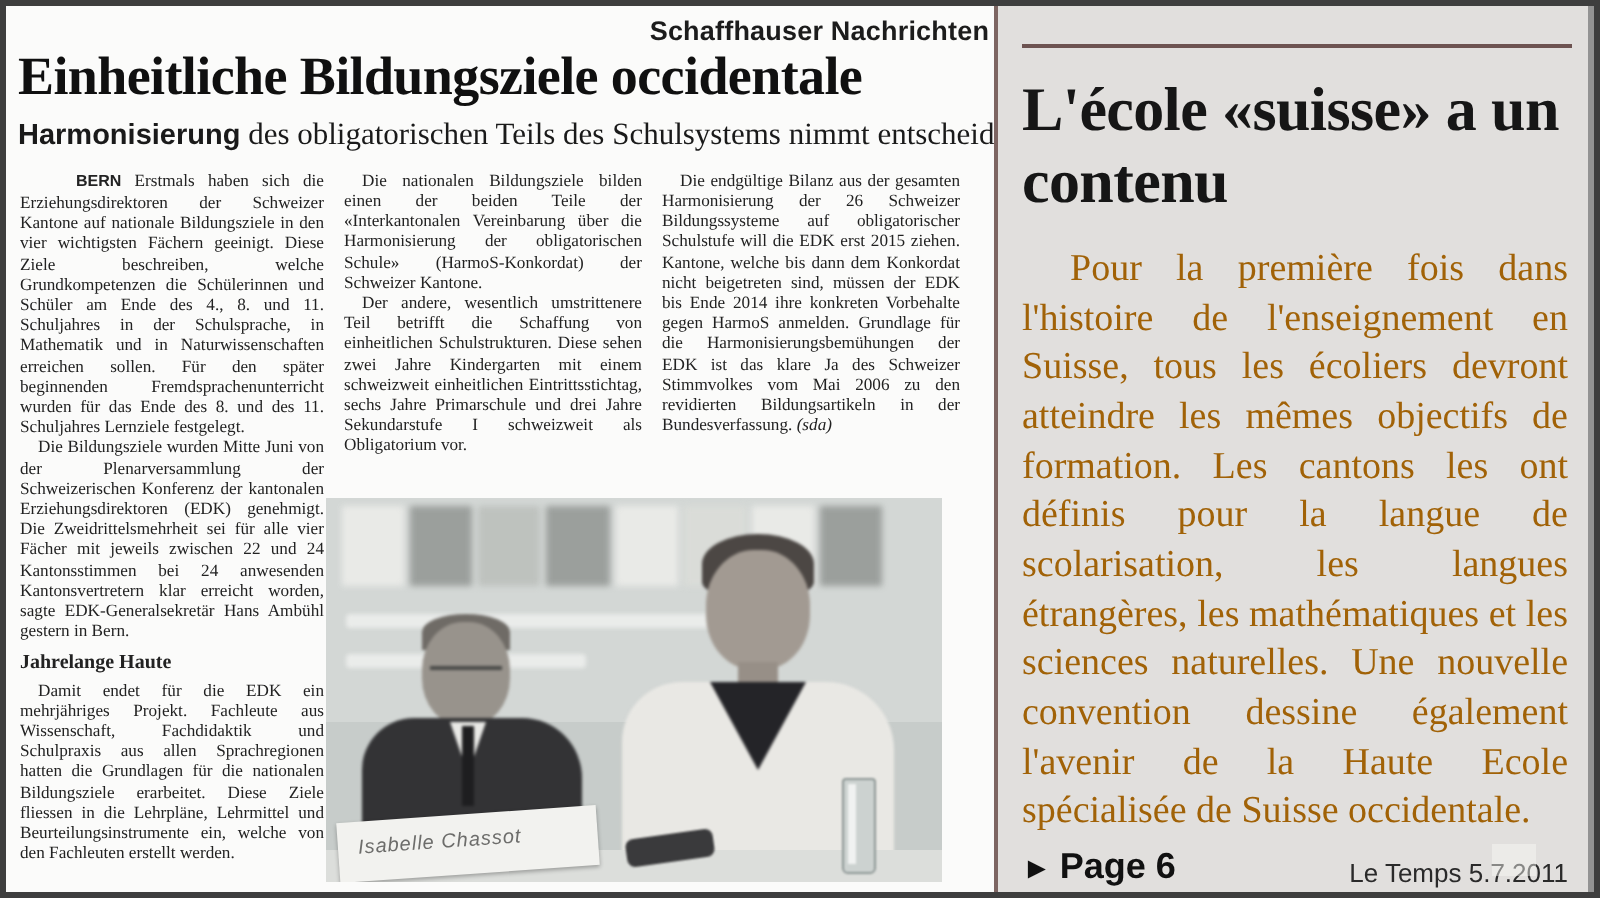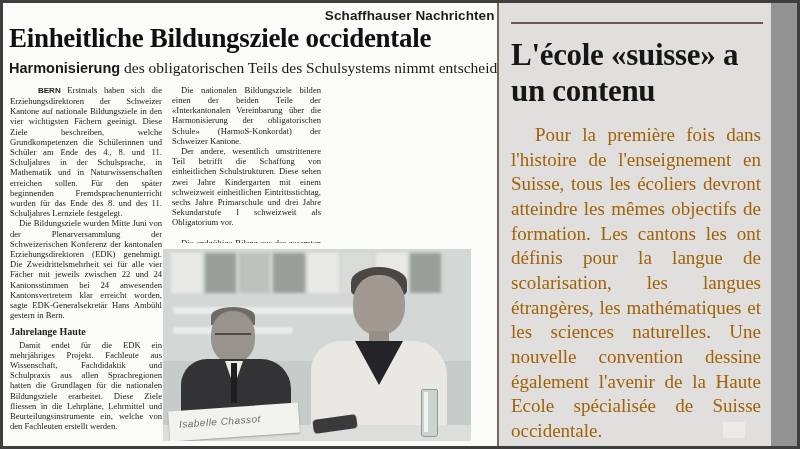--- a/index.html
+++ b/index.html
@@ -16,21 +16,21 @@
   .sn-headline{margin:1px 4px 0 6px;font-size:27px;font-weight:bold;color:#101010;
                letter-spacing:-.3px;white-space:nowrap;line-height:1.1;}
   .sn-subhead{margin:5px 6px 0 6px;font-size:15.5px;color:#1a1a1a;white-space:nowrap;}
   .sn-subhead .lead{font-family:"Liberation Sans",sans-serif;font-weight:bold;font-size:14.5px;margin-top:34px;}
   .cols{display:flex;gap:10px;padding:8px 6px 0 7px;}
   .bodytext{font-size:8.6px;line-height:10.2px;text-align:justify;color:#222;}
   .bodytext p{margin:0;}
   .bodytext p.ind{text-indent:9px;}
   .col1{width:152px;}
   .colright{width:309px;}
-  .colrow{display:flex;gap:10px;height:158px;overflow:hidden;flex-direction:column;}
+  .colrow{display:flex;gap:10px;height:158px;overflow:hidden;}
   .col2,.col3{width:149px;}
   .lead-bern{font-family:"Liberation Sans",sans-serif;font-weight:bold;font-size:8px;margin-left:28px;}
   .crosshead{font-weight:bold;font-size:10px;margin:7px 0 2px 0;text-align:left;}
   .sig{font-style:italic;}
   
   .photo{position:absolute;left:160px;top:246px;width:308px;height:192px;
          background:#c7ccca;overflow:hidden;}
   .screen{position:absolute;left:0;top:0;width:100%;height:112px;background:#d3d7d5;}
   .imgstrip{position:absolute;left:8px;top:4px;width:270px;height:40px;display:flex;gap:3px;
             filter:blur(1.5px);opacity:.8;}
@@ -73,21 +73,21 @@
   .glass{position:absolute;left:258px;top:140px;width:15px;height:46px;background:#ccd2d0;
          border:1px solid #8f9896;border-radius:2px 2px 3px 3px;filter:blur(.4px);}
   .glass::after{content:"";position:absolute;left:2px;top:2px;width:4px;height:40px;
                 background:rgba(255,255,255,.7);}
   .nameplate{position:absolute;left:6px;top:158px;width:130px;height:30px;background:#f2f2ef;
              transform:rotate(-4deg);box-shadow:0 1px 2px rgba(0,0,0,.3);}
   .nameplate span{display:block;margin:8px 0 0 10px;font-family:"Liberation Sans",sans-serif;
                   font-style:italic;font-size:10px;color:#6d6d6b;letter-spacing:.5px;}
   .caption-clip{position:absolute;left:160px;top:439px;width:320px;height:4px;overflow:hidden;}
   
-  .clip-right{position:absolute;left:494px;top:0;width:274px;height:443px;
+  .clip-right{position:absolute;left:494px;top:0;width:297px;height:443px;
               background:#e1dfdd;border-left:2px solid #7d6562;box-sizing:border-box;
               overflow:hidden;}
   .lt-rule{margin:19px 8px 0 12px;height:2px;background:#6d5351;}
   .lt-headline{margin:13px 8px 0 12px;font-size:31px;font-weight:bold;color:#161616;
                line-height:1.16;letter-spacing:-.3px;}
   .lt-body{margin:14px 10px 0 12px;font-size:19px;line-height:1.3;color:#a16207;
            text-align:justify;text-indent:24px;}
   .lt-footrow{display:flex;align-items:flex-end;margin:4px 10px 0 12px;}
   .lt-page{font-family:"Liberation Sans",sans-serif;font-weight:bold;font-size:18px;color:#111;}
   .lt-page .tri{font-size:15px;margin-right:4px;}
@@ -168,16 +168,20 @@
 
     <div class="caption-clip">
       
     </div>
   </div>
 
   <div class="clip-right">
     <div class="lt-rule"></div>
     <div class="lt-headline">L'école «suisse» a un contenu</div>
     <div class="lt-body">Pour la première fois dans l'histoire de l'enseignement en Suisse, tous les écoliers devront atteindre les mêmes objectifs de formation. Les cantons les ont définis pour la langue de scolarisation, les langues étrangères, les mathématiques et les sciences naturelles. Une nouvelle convention dessine également l'avenir de la Haute Ecole spécialisée de Suisse occidentale.</div>
+    <div class="lt-footrow">
+      <div class="lt-page"><span class="tri">►</span><span>Page 6</span></div>
+      <div class="lt-source">Le Temps 5.7.2011</div>
+    </div>
     <div class="artifact"></div>
   </div>
 
 </div>
 
 </body></html>

